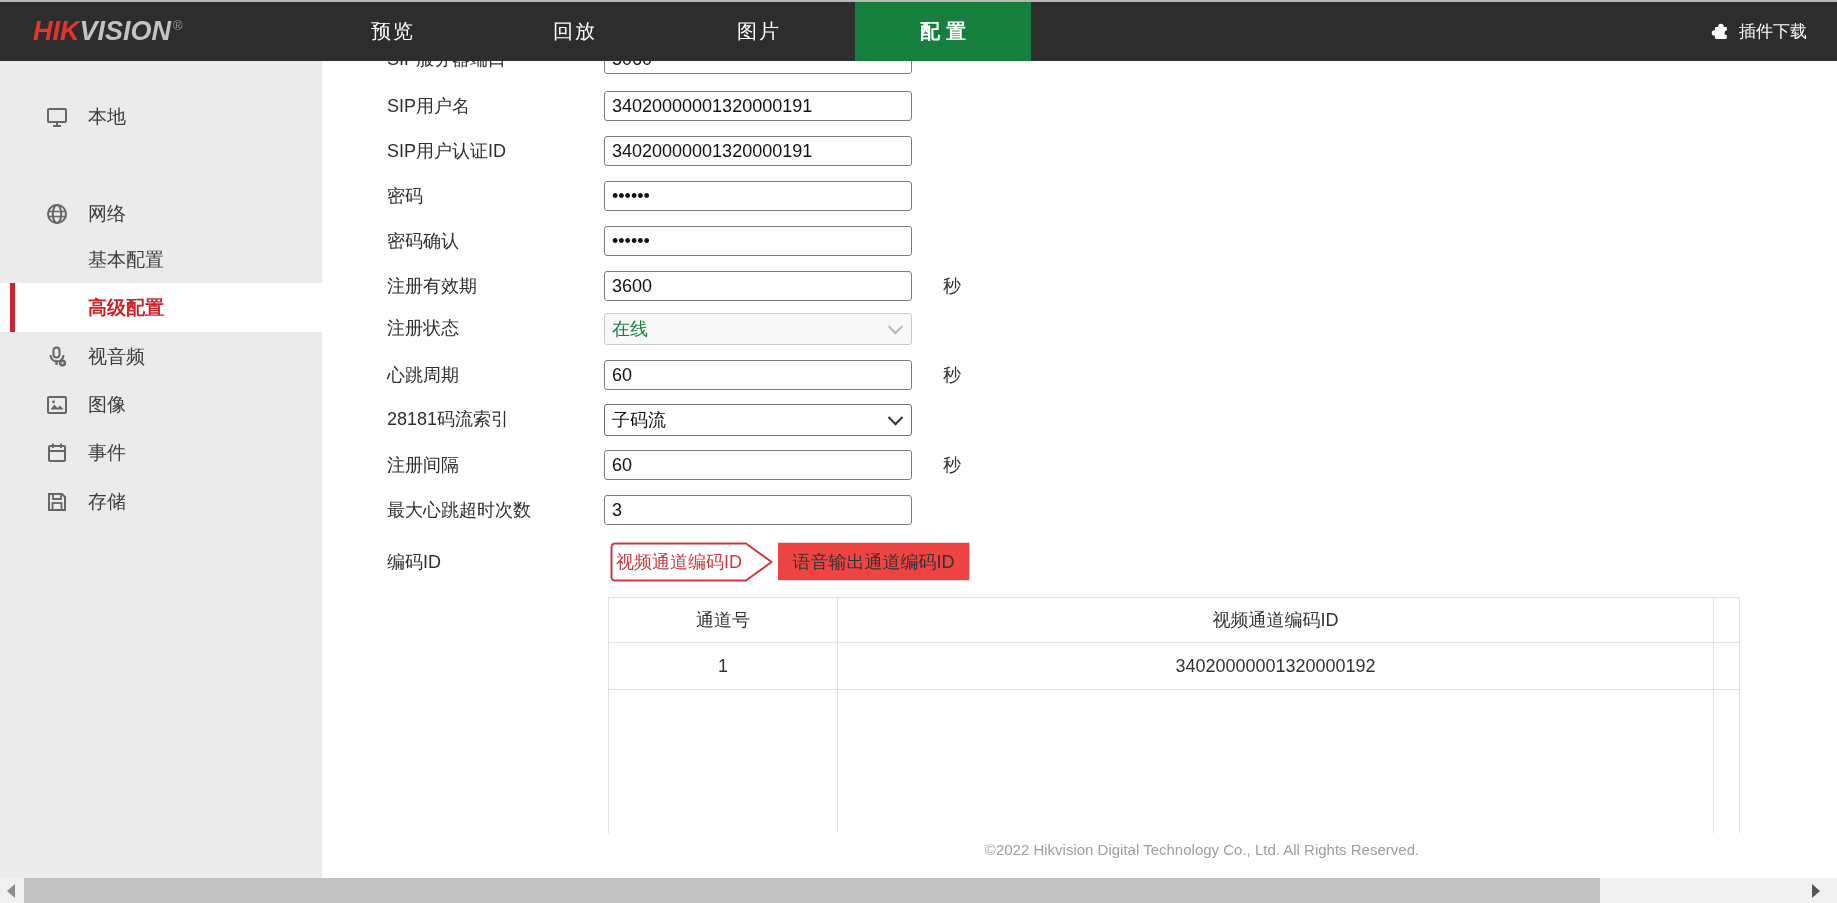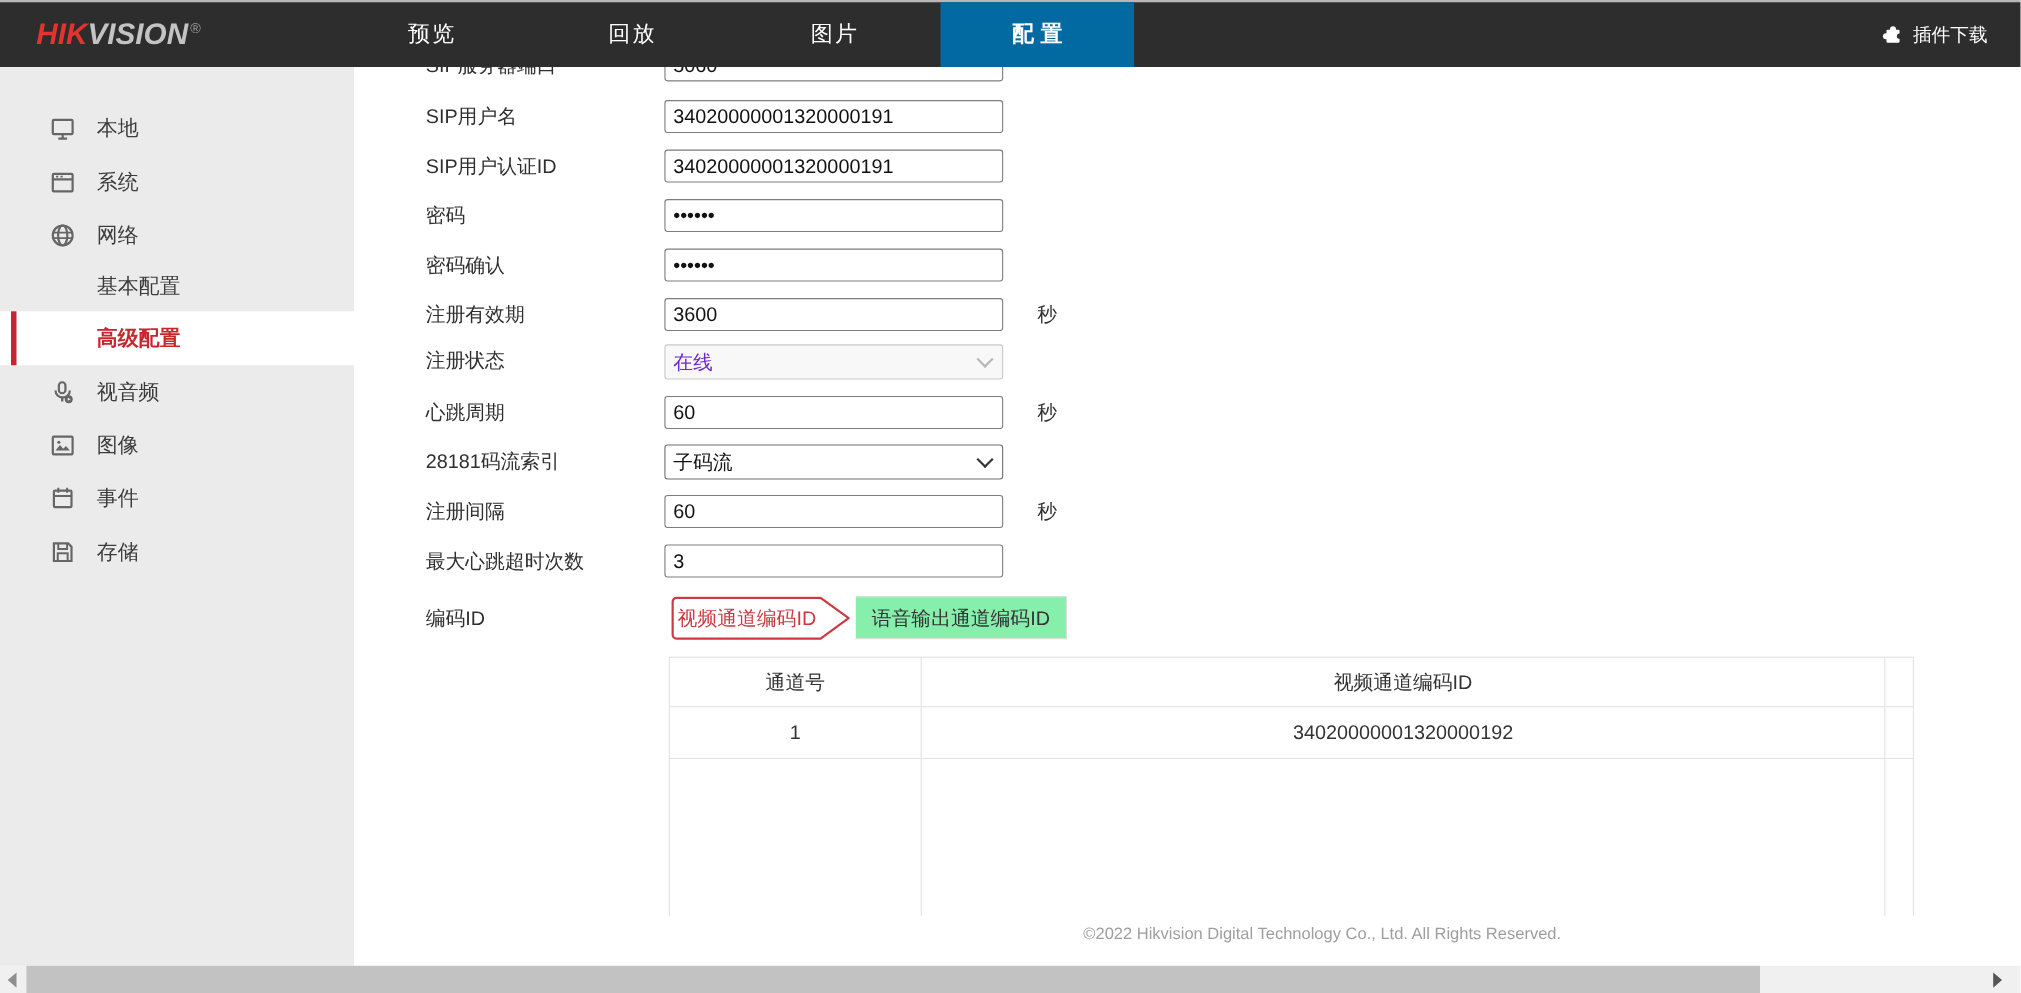--- a/index.html
+++ b/index.html
@@ -12,21 +12,21 @@
   .topline{position:absolute;left:0;top:0;width:1837px;height:2px;background:#b7b7b7;}
   .navbar{position:absolute;left:0;top:2px;width:1837px;height:59px;background:#2d2d2d;}
   .logo{position:absolute;left:33px;top:14px;font-style:italic;font-weight:bold;
         font-size:27px;letter-spacing:0px;white-space:nowrap;}
   .logo .hik{color:#e0342e;}
   .logo .vis{color:#c3c3c3;}
   .logo .reg{color:#9a9a9a;font-size:13px;font-style:normal;font-weight:normal;vertical-align:10px;margin-left:2px;}
   .navtab{position:absolute;top:0;height:49px;line-height:59px;width:120px;text-align:center;
           color:#fff;font-size:20px;letter-spacing:2px;cursor:pointer;}
   .navtab.t0{left:333px;} .navtab.t1{left:515px;} .navtab.t2{left:699px;}
-  .navtab-active{position:absolute;left:855px;top:0;width:176px;height:59px;background:#0369a1;
+  .navtab-active{position:absolute;left:855px;top:0;width:176px;height:59px;background:#15803d;
           color:#fff;font-size:20px;font-weight:bold;letter-spacing:6px;text-align:center;line-height:59px;text-indent:6px;}
   .plugin{position:absolute;right:30px;top:0;height:59px;display:flex;align-items:center;color:#fff;font-size:17px;}
   .plugin svg{margin-right:8px;}
   
   .sidebar{position:absolute;left:0;top:61px;width:322px;height:817px;background:#ebebeb;}
   .sbitem{position:absolute;left:0;width:322px;height:48px;display:flex;align-items:center;cursor:pointer;}
   .sbitem .sbicon{position:absolute;left:45px;width:24px;height:24px;}
   .sbitem .sblabel{position:absolute;left:88px;font-size:19px;color:#3c3c3c;white-space:nowrap;}
   .sbitem.selected{background:#fff;height:49px;}
   .sbitem.selected .sblabel{color:#c9252d;font-weight:bold;}
@@ -35,30 +35,30 @@
   .main{position:absolute;left:322px;top:61px;width:1515px;height:817px;background:#fff;overflow:hidden;}
   .frow{position:absolute;left:0;width:1515px;height:32px;}
   .flabel{position:absolute;left:65px;top:0;line-height:30px;font-size:18px;color:#2f2f2f;white-space:nowrap;}
   .fin{position:absolute;left:282px;top:0;width:308px;height:30px;box-sizing:border-box;
        border:1px solid #7d7d7d;border-radius:3px;padding:0 7px;font-size:18px;color:#111;
        font-family:"Liberation Sans","DejaVu Sans",sans-serif;background:#fff;outline:none;}
   .funit{position:absolute;left:621px;top:0;line-height:30px;font-size:18px;color:#2f2f2f;}
   .fsel{position:absolute;left:282px;top:0;width:308px;height:32px;box-sizing:border-box;
         border:1px solid #6f6f6f;border-radius:3px;background:#fff;display:flex;align-items:center;
         justify-content:space-between;padding:0 10px 0 7px;font-size:18px;color:#111;cursor:pointer;}
-  .fsel.disabled{border-color:#c9c9c9;background:#f8f8f8;color:#6d28d9;cursor:default;}
+  .fsel.disabled{border-color:#c9c9c9;background:#f8f8f8;color:#15803d;cursor:default;}
   .chev{width:9px;height:9px;border-right:2px solid #333;border-bottom:2px solid #333;
         transform:rotate(45deg) translate(-2px,-2px);}
   .fsel.disabled .chev{border-color:#b8b8b8;}
   
   .etab-active{position:absolute;left:288px;top:481px;width:164px;height:40px;cursor:pointer;}
   .etab-active .txt{position:absolute;left:0;top:0;width:138px;height:40px;line-height:40px;
         text-align:center;color:#cb3a40;font-size:18px;white-space:nowrap;}
   .etab-inactive{position:absolute;left:456px;top:481px;width:192px;height:39px;box-sizing:border-box;
-        background:#86efac;border-top:1px solid #dcdcdc;border-right:1px solid #dcdcdc;border-bottom:1px solid #dcdcdc;
+        background:#ef4444;border-top:1px solid #dcdcdc;border-right:1px solid #dcdcdc;border-bottom:1px solid #dcdcdc;
         line-height:38px;text-align:center;font-size:18px;color:#333;white-space:nowrap;cursor:pointer;}
   
   .tbl{position:absolute;left:286px;top:536px;width:1132px;box-sizing:border-box;font-size:18px;color:#333;}
   .trow{display:flex;box-sizing:border-box;border-left:1px solid #e2e2e2;border-right:1px solid #e2e2e2;}
   .trow.hdr{border-top:1px solid #e2e2e2;border-bottom:1px solid #e2e2e2;height:46px;line-height:45px;}
   .trow.r1{border-bottom:1px solid #e2e2e2;height:47px;line-height:46px;}
   .trow.empty{height:143px;}
   .tc1{width:228px;text-align:center;box-sizing:border-box;}
   .tc2{flex:1;text-align:center;box-sizing:border-box;border-left:1px solid #e2e2e2;}
   .tc3{width:26px;box-sizing:border-box;border-left:1px solid #e2e2e2;}
@@ -103,30 +103,20 @@
   <div class="sbitem" style="top:32px">
     <span class="sbicon">
       <svg width="24" height="24" viewBox="0 0 24 24" fill="none" stroke="#666" stroke-width="2">
         <rect x="3" y="4" width="18" height="13" rx="1"></rect>
           <path d="M12 17v3M8 21h8"></path>
       </svg>
     </span>
     <span class="sblabel">本地</span>
   </div>
 
-  <div class="sbitem" style="top:81px">
-    <span class="sbicon">
-      <svg width="24" height="24" viewBox="0 0 24 24" fill="none" stroke="#666" stroke-width="2">
-        <rect x="3" y="4" width="18" height="16" rx="1"></rect>
-          <path d="M3 9h18"></path>
-          <path d="M6 6.5h2M10 6.5h2" stroke-width="1.6"></path>
-      </svg>
-    </span>
-    <span class="sblabel">系统</span>
-  </div>
 
   <div class="sbitem" style="top:129px">
     <span class="sbicon">
       <svg width="24" height="24" viewBox="0 0 24 24" fill="none" stroke="#666" stroke-width="2">
         <circle cx="12" cy="12" r="9"></circle>
           <ellipse cx="12" cy="12" rx="4.2" ry="9"></ellipse>
           <path d="M3.5 9.5h17M3.5 14.5h17" stroke-width="1.6"></path>
       </svg>
     </span>
     <span class="sblabel">网络</span>

